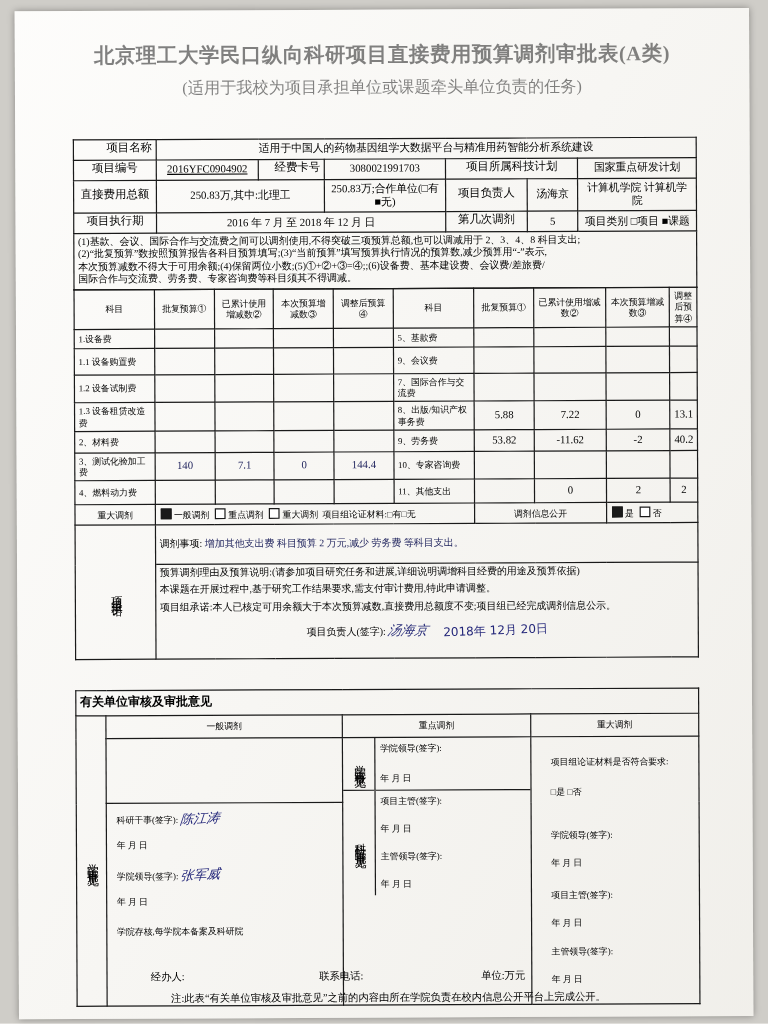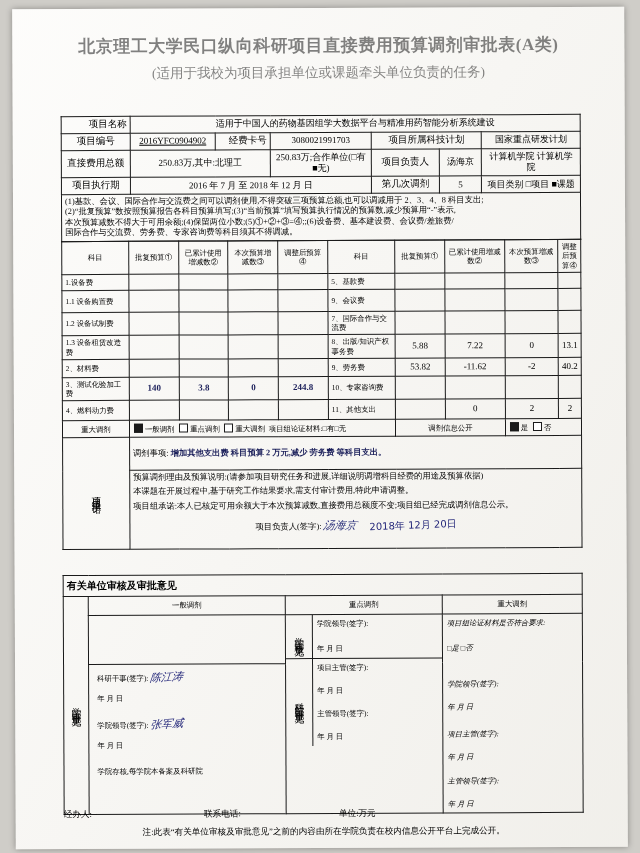--- a/index.html
+++ b/index.html
@@ -64,21 +64,20 @@
     writing-mode:vertical-rl;
     text-orientation:upright;
     letter-spacing:2px;
     font-size:9.5px;
     line-height:1.1;
     margin:0 auto;
   }
   .hand{
     font-family:"Liberation Serif","DejaVu Serif",serif;
     color:#1b1f5a;
-    font-weight:bold;
   }
   .sig{
     font-family:"DejaVu Sans",sans-serif;
     color:#2b2f7a;
     font-style:italic;
     font-size:11px;
     transform:skewX(-12deg);
     display:inline-block;
   }
   .sig2{
@@ -229,23 +228,23 @@
       <td class="c"></td>
       <td class="l tiny">9、劳务费</td>
       <td class="c">53.82</td>
       <td class="c">-11.62</td>
       <td class="c">-2</td>
       <td class="c">40.2</td>
     </tr>
     <tr style="height:22px;">
       <td class="l tiny">3、测试化验加工费</td>
       <td class="c hand">140</td>
-      <td class="c hand">3.8</td>
+      <td class="c hand">7.1</td>
       <td class="c hand">0</td>
-      <td class="c hand">244.8</td>
+      <td class="c hand">144.4</td>
       <td class="l tiny">10、专家咨询费</td>
       <td class="c"></td>
       <td class="c"></td>
       <td class="c"></td>
       <td class="c"></td>
     </tr>
     <tr style="height:20px;">
       <td class="l tiny">4、燃料动力费</td>
       <td class="c"></td>
       <td class="c"></td>
@@ -332,21 +331,21 @@
             <td style="border:none;border-top:1px solid #1a1a1a;vertical-align:top;padding:4px;">
               <div>项目主管(签字):</div>
               <div style="margin-top:14px;">年  月  日</div>
               <div style="margin-top:14px;">主管领导(签字):</div>
               <div style="margin-top:14px;">年  月  日</div>
             </td>
           </tr>
         </tbody>
             </table>
       </td>
-      <td class="tiny" rowspan="2" style="vertical-align:top;padding:4px;font-style:italic;">
+      <td class="tiny" rowspan="2" style="vertical-align:top;padding:16px;">
         <div>项目组论证材料是否符合要求:</div>
         <div style="margin-top:16px;">
           <span>□是</span>
           <span>□否</span>
         </div>
         <div style="margin-top:26px;">学院领导(签字):</div>
         <div style="margin-top:14px;">年  月  日</div>
         <div style="margin-top:18px;">项目主管(签字):</div>
         <div style="margin-top:14px;">年  月  日</div>
         <div style="margin-top:14px;">主管领导(签字):</div>
@@ -365,18 +364,18 @@
           <span class="sig2">张军威</span>
         </div>
         <div style="margin-top:10px;">年  月  日</div>
         <div style="margin-top:16px;">学院存核,每学院本备案及科研院</div>
       </td>
     </tr>
   </tbody>
     </table>
 
   <div class="footline" style="top:800px;">
-    <span style="">经办人:</span>
+    <span style="margin-left:62px;">经办人:</span>
     <span style="margin-left:110px;">联系电话:</span>
     <span style="margin-left:96px;">单位:万元</span>
   </div>
   <div class="footline" style="top:818px;text-align:center;">注:此表“有关单位审核及审批意见”之前的内容由所在学院负责在校内信息公开平台上完成公开。</div>
 </div>
 
 </body></html>

